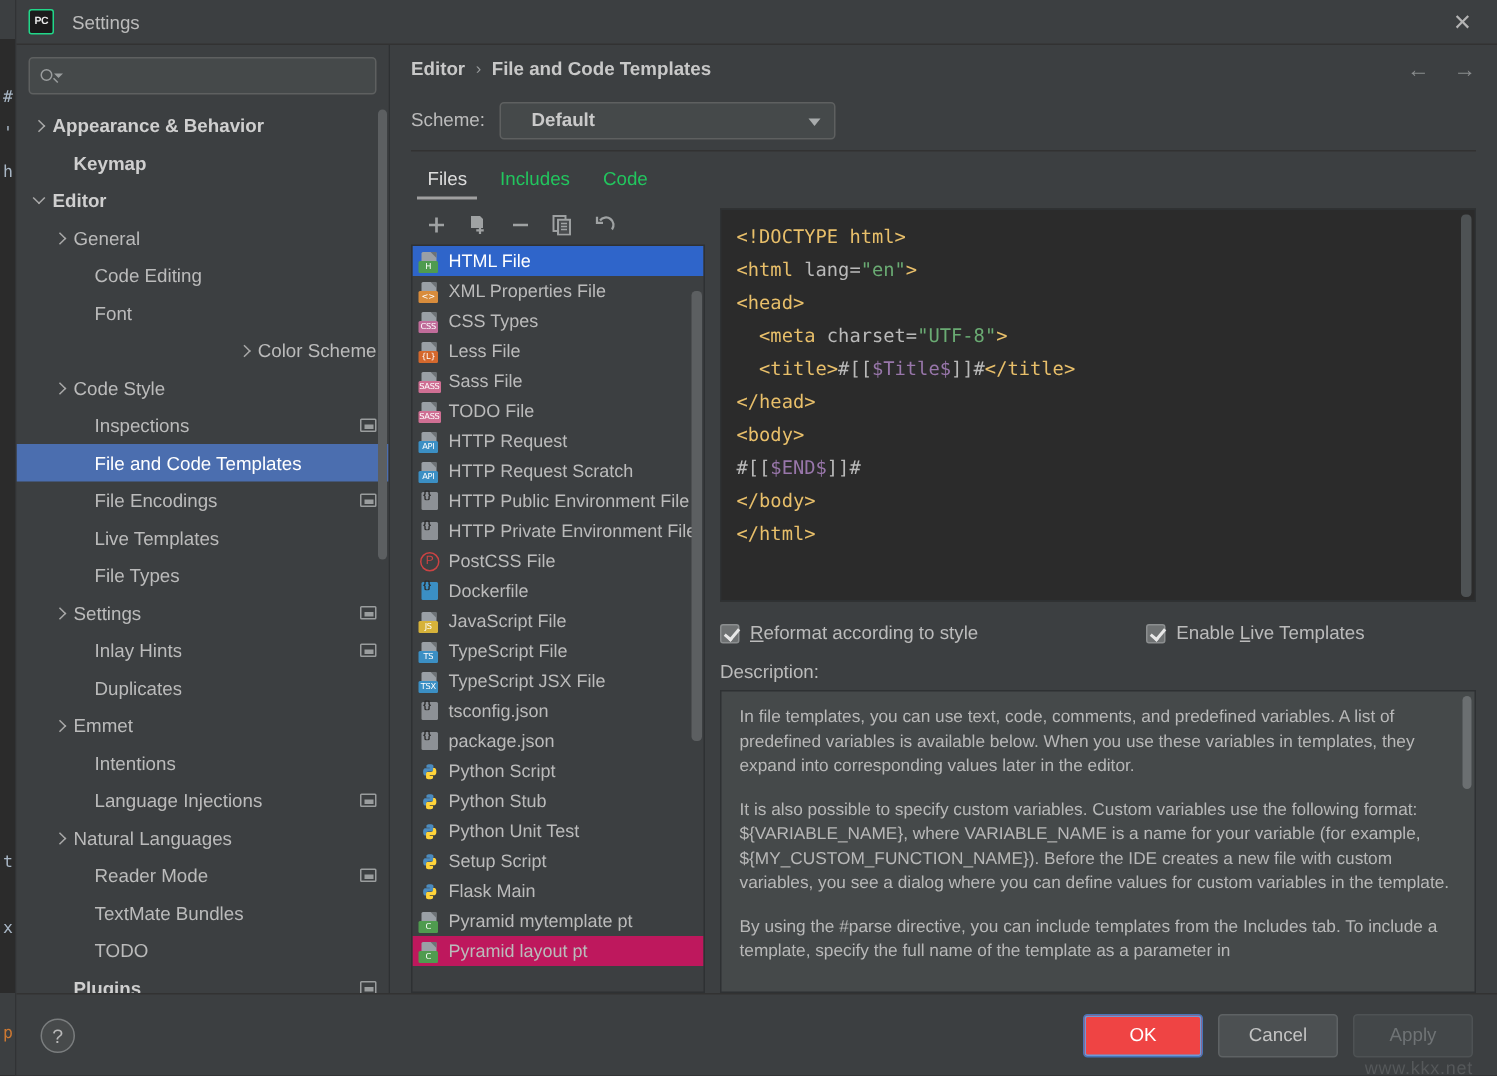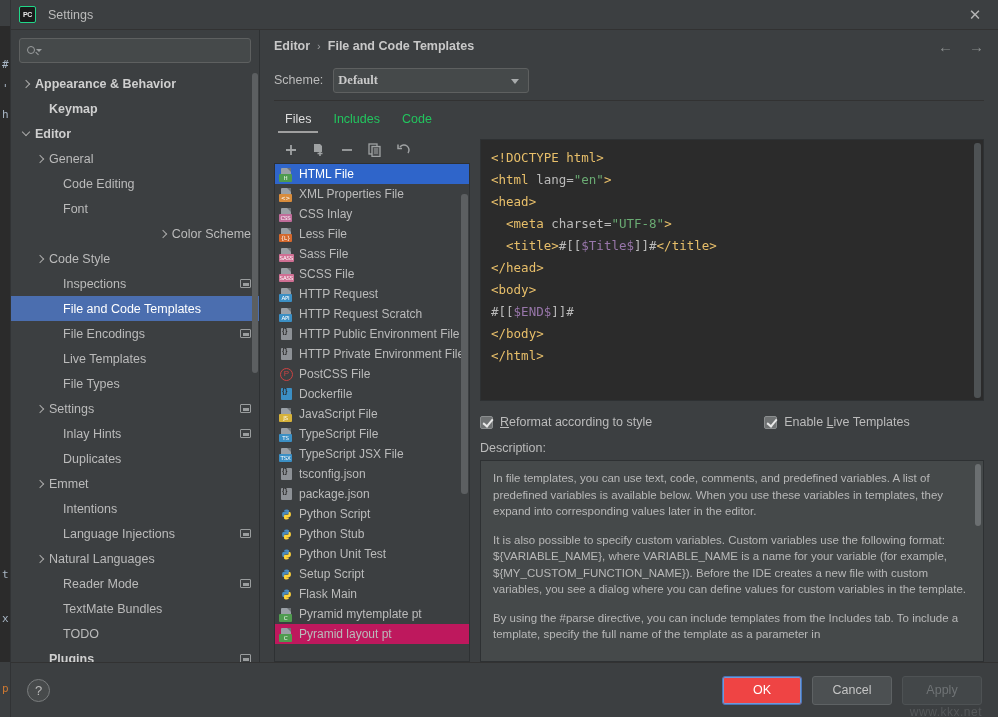--- a/index.html
+++ b/index.html
@@ -149,25 +149,24 @@
     display: flex; align-items: center; gap: 16px;
   }
   .nav-arrow { color: #8a8d8e; font-size: 15px; cursor: default; }
 
   .scheme-row {
     height: 36px; display: flex; align-items: center; padding: 0 14px;
     flex: 0 0 36px;
   }
   .scheme-label { font-size: 12.5px; color: #bbbbbb; margin-right: 10px; }
   .scheme-select {
-    width: 196px; height: 25px; background: #45494a;
+    width: 224px; height: 25px; background: #45494a;
     border: 1px solid #5e6060; border-radius: 3px;
-    display: flex; align-items: center; padding: 0 4px;
+    display: flex; align-items: center; padding: 0 20px;
     position: relative;
-    font-family: Liberation Serif, serif;
   }
   .scheme-value { font-size: 12.5px; font-weight: bold; color: #cacaca; }
   .scheme-caret {
     position: absolute; right: 9px; top: 10px;
     border-left: 4.5px solid transparent; border-right: 4.5px solid transparent;
     border-top: 5px solid #a8abac;
   }
 
   .hr { height: 1px; background: #323232; margin: 2px 14px 0 14px; }
 
@@ -572,42 +571,42 @@
                   <span class="page"></span>
                   <span class="chip" style="background: rgb(216, 140, 60);">&lt;&gt;</span>
                 </span>
                 <span>XML Properties File</span>
               </div>
               <div class="tmpl-item">
                 <span class="ficon">
                   <span class="page"></span>
                   <span class="chip" style="background: rgb(192, 108, 154);">CSS</span>
                 </span>
-                <span>CSS Inlay</span>
+                <span>CSS Types</span>
               </div>
               <div class="tmpl-item">
                 <span class="ficon">
                   <span class="page"></span>
                   <span class="chip" style="background: rgb(212, 104, 45);">{L}</span>
                 </span>
                 <span>Less File</span>
               </div>
               <div class="tmpl-item">
                 <span class="ficon">
                   <span class="page"></span>
                   <span class="chip" style="background: rgb(207, 111, 147);">SASS</span>
                 </span>
                 <span>Sass File</span>
               </div>
               <div class="tmpl-item">
                 <span class="ficon">
                   <span class="page"></span>
                   <span class="chip" style="background: rgb(207, 111, 147);">SASS</span>
                 </span>
-                <span>SCSS File</span>
+                <span>TODO File</span>
               </div>
               <div class="tmpl-item">
                 <span class="ficon">
                   <span class="page"></span>
                   <span class="chip" style="background: rgb(59, 143, 196);">API</span>
                 </span>
                 <span>HTTP Request</span>
               </div>
               <div class="tmpl-item">
                 <span class="ficon">

